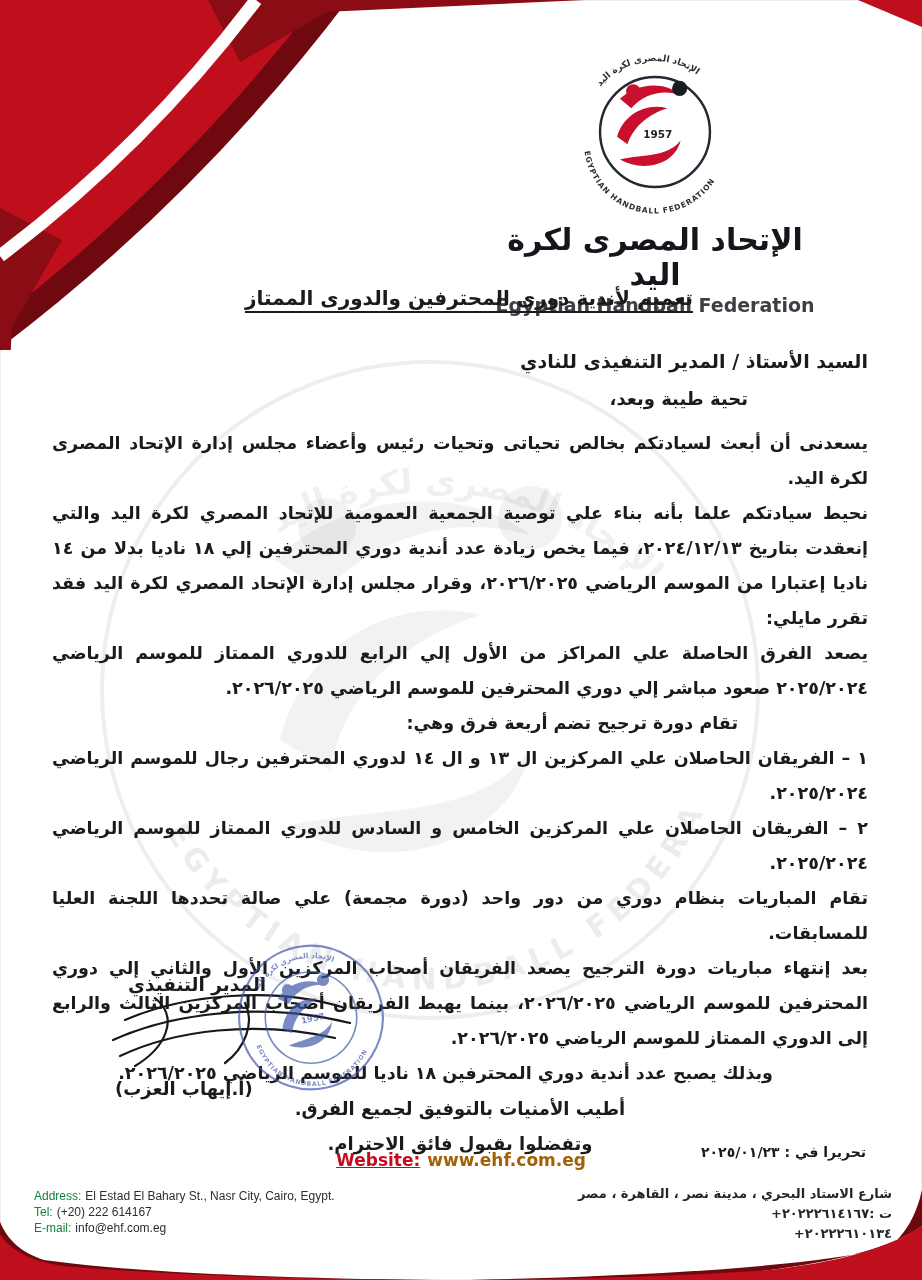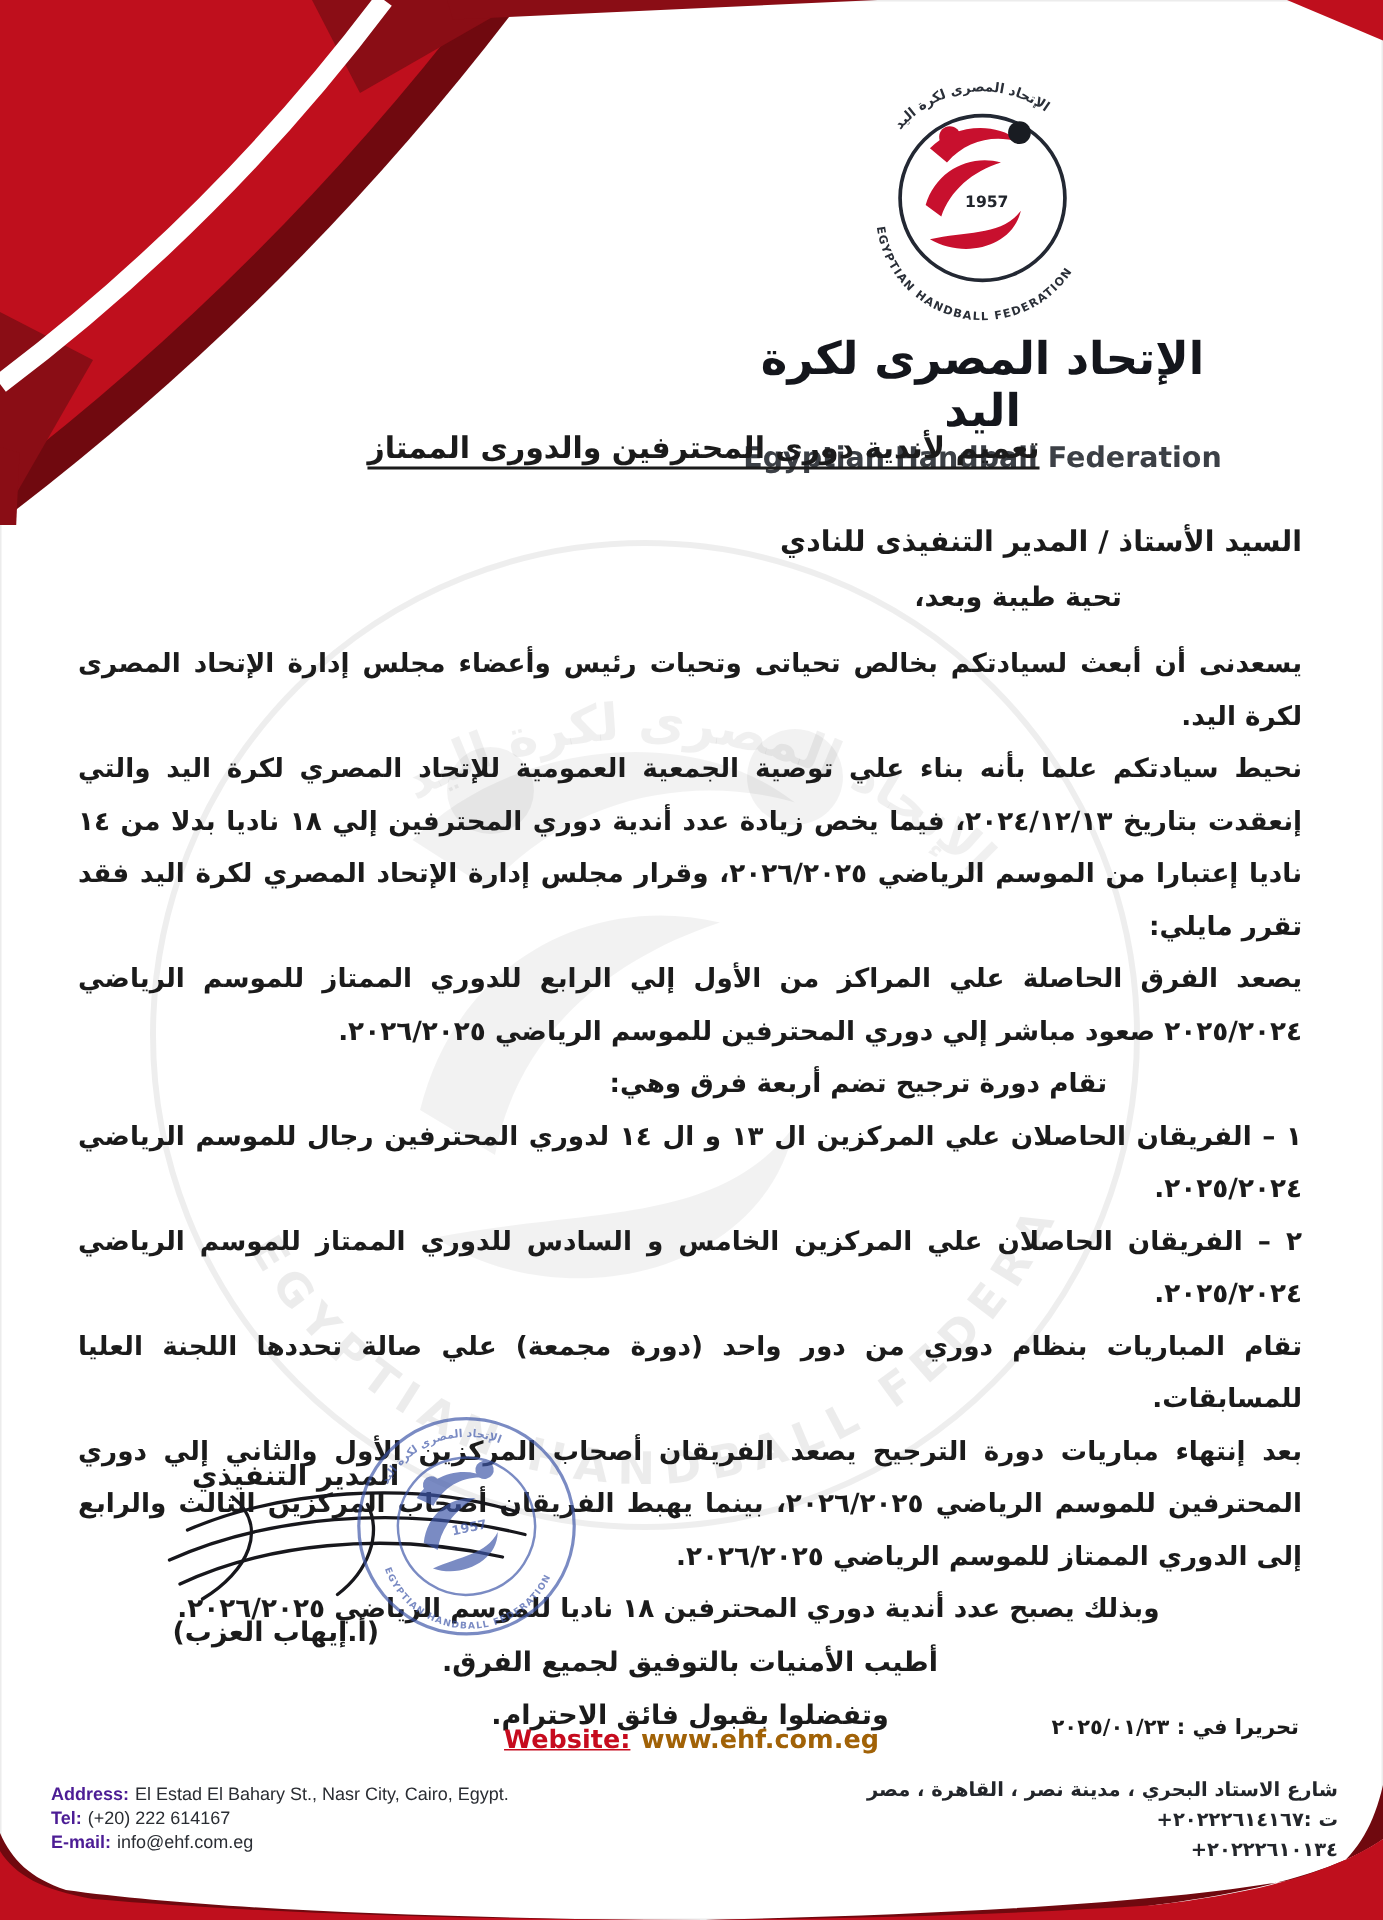--- a/index.html
+++ b/index.html
@@ -38,21 +38,21 @@
   .sign-name{position:absolute;left:115px;top:1078px;font-size:18px;font-weight:bold;direction:rtl;z-index:5;}
   
   .date-line{position:absolute;right:56px;top:1144px;font-size:14px;font-weight:bold;direction:rtl;z-index:3;margin-left:16px;}
   .website{position:absolute;top:1150px;left:0;right:0;text-align:center;font-size:17px;font-weight:bold;z-index:4;}
   .site-label{color:#c60b1e;margin-right:7px;text-decoration:underline;}
   .site-url{color:#a16207;}
   .footer-left{
     position:absolute;left:34px;top:1188px;z-index:4;font-family:"Liberation Sans",sans-serif;
     font-size:12px;line-height:16px;color:#2a2d33;
   }
-  .footer-left .red{color:#4c1d95;font-weight:bold;margin-right:4px;}
+  .footer-left .red{color:#15803d;font-weight:normal;margin-right:4px;}
   .footer-right{
     position:absolute;right:30px;top:1184px;z-index:4;direction:rtl;text-align:right;
     font-size:13px;font-weight:bold;line-height:20px;color:#23262b;
   }
   .ltr{direction:ltr;unicode-bidi:isolate;display:inline-block;margin-inline-start:6px;}
 </style>
 </head>
 <body>
 
 <div class="page">

